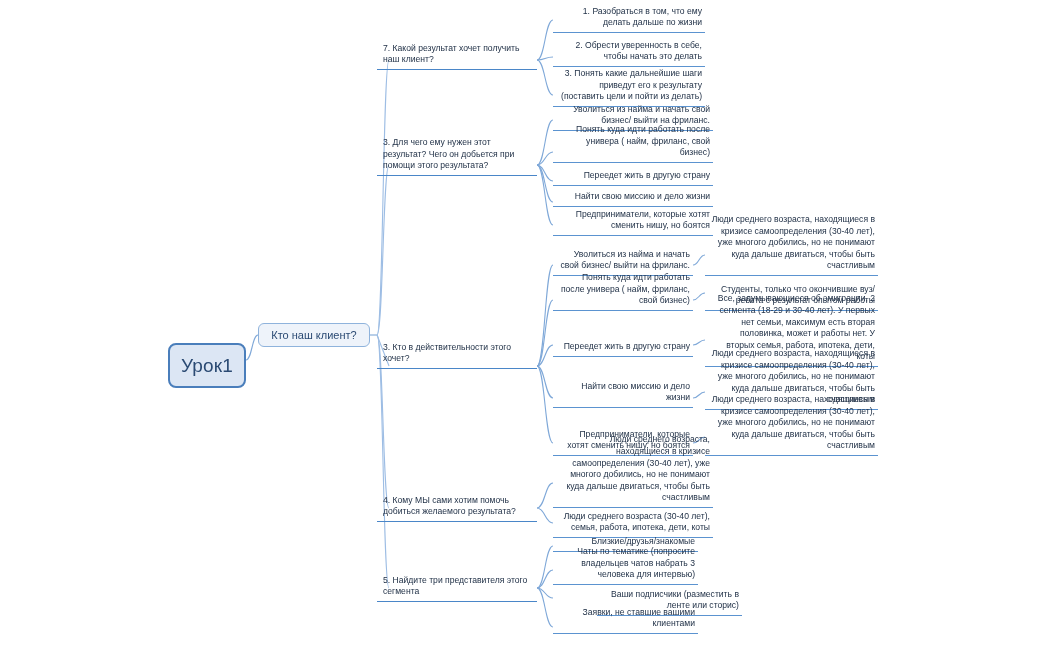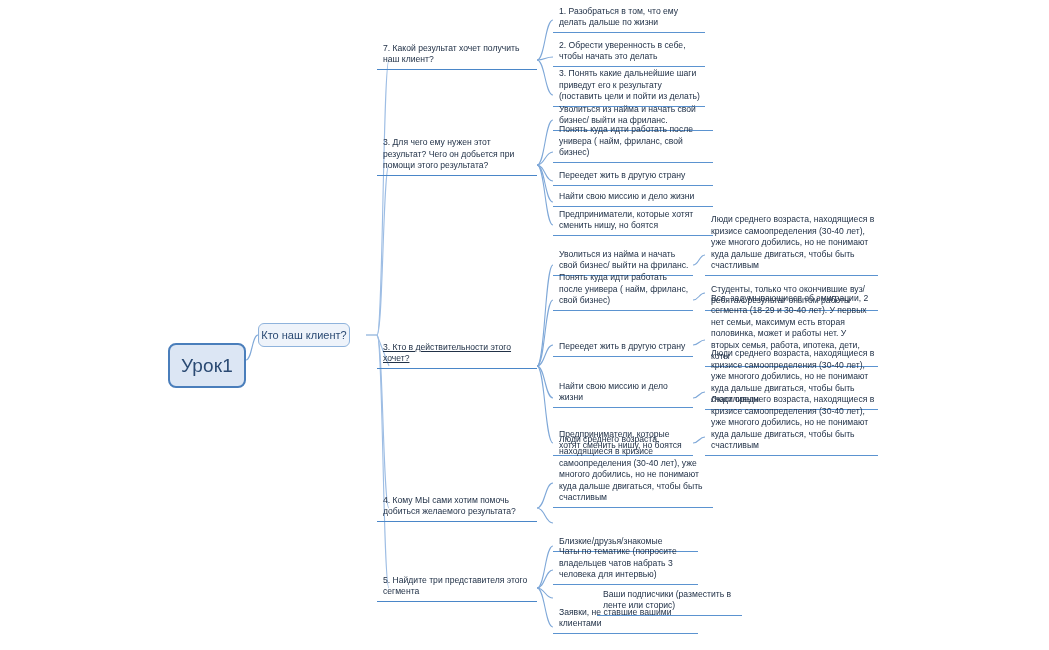--- a/index.html
+++ b/index.html
@@ -16,36 +16,36 @@
   
   .root{
     left:168px;top:343px;width:78px;height:45px;
     background:#dce6f4;border:2px solid #4a7ebb;border-radius:8px;
     display:flex;align-items:center;justify-content:center;
     font-size:19px;color:#2b4a73;letter-spacing:.2px;
   }
 
   
   .l1box{
-    left:258px;top:323px;width:92px;height:24px;
+    left:258px;top:323px;width:112px;height:24px;
     background:#eef3fa;border:1px solid #8fb3dc;border-radius:6px;
     display:flex;align-items:center;justify-content:center;
     font-size:11px;color:#2b4a73;
   }
 
   
   .tn{
     position:absolute;box-sizing:border-box;
     font-size:8.6px;line-height:11.6px;color:#223248;
     padding:2px 3px 3px 6px;
     border-bottom:1.6px solid #4a86c8;
     display:flex;align-items:flex-end;
   }
   .tn.lvl2{border-bottom-color:#4a86c8;}
-  .tn.lvl3{border-bottom-color:#5b93d0;}
+  .tn.lvl3{border-bottom-color:#5b93d0;text-align:right;}
   .tn span{display:block;width:100%;}
 </style>
 </head>
 <body>
 
 <div id="canvas">
 
   <svg id="links" viewBox="0 0 1049 650" xmlns="http://www.w3.org/2000/svg">
     <g fill="none" stroke="#7fa8d8" stroke-width="1.1">
 
@@ -124,21 +124,21 @@
   <div class="tn lvl3" style="left:553px;top:170px;width:160px;height:16px;">
     <span>Переедет жить в другую страну</span>
   </div>
   <div class="tn lvl3" style="left:553px;top:191px;width:160px;height:16px;">
     <span>Найти свою миссию и дело жизни</span>
   </div>
   <div class="tn lvl3" style="left:553px;top:209px;width:160px;height:27px;">
     <span>Предприниматели, которые хотят сменить нишу, но боятся</span>
   </div>
 
-  <div class="tn lvl2" style="left:377px;top:352px;width:160px;height:17px;text-decoration:underline;">
+  <div class="tn lvl2" style="left:377px;top:352px;width:160px;height:17px;">
     <span>3. Кто в действительности этого хочет?</span>
   </div>
 
   <div class="tn lvl3" style="left:553px;top:249px;width:140px;height:27px;">
     <span>Уволиться из найма и начать свой бизнес/ выйти на фриланс.</span>
   </div>
   <div class="tn lvl3" style="left:705px;top:236px;width:173px;height:40px;">
     <span>Люди среднего возраста, находящиеся в кризисе самоопределения (30-40 лет), уже многого добились, но не понимают куда дальше двигаться, чтобы быть счастливым</span>
   </div>
 
@@ -169,20 +169,23 @@
   <div class="tn lvl3" style="left:705px;top:416px;width:173px;height:40px;">
     <span>Люди среднего возраста, находящиеся в кризисе самоопределения (30-40 лет), уже многого добились, но не понимают куда дальше двигаться, чтобы быть счастливым</span>
   </div>
 
   <div class="tn lvl2" style="left:377px;top:494px;width:160px;height:28px;">
     <span>4. Кому МЫ сами хотим помочь добиться желаемого результата?</span>
   </div>
   <div class="tn lvl3" style="left:553px;top:457px;width:160px;height:51px;">
     <span>Люди среднего возраста, находящиеся в кризисе самоопределения (30-40 лет), уже многого добились, но не понимают куда дальше двигаться, чтобы быть счастливым</span>
   </div>
+  <div class="tn lvl3" style="left:553px;top:511px;width:160px;height:27px;">
+    <span>Люди среднего возраста (30-40 лет), семья, работа, ипотека, дети, коты</span>
+  </div>
 
   <div class="tn lvl2" style="left:377px;top:574px;width:160px;height:28px;">
     <span>5. Найдите три представителя этого сегмента</span>
   </div>
   <div class="tn lvl3" style="left:553px;top:536px;width:145px;height:16px;">
     <span>Близкие/друзья/знакомые</span>
   </div>
   <div class="tn lvl3" style="left:553px;top:558px;width:145px;height:27px;">
     <span>Чаты по тематике (попросите владельцев чатов набрать 3 человека для интервью)</span>
   </div>

